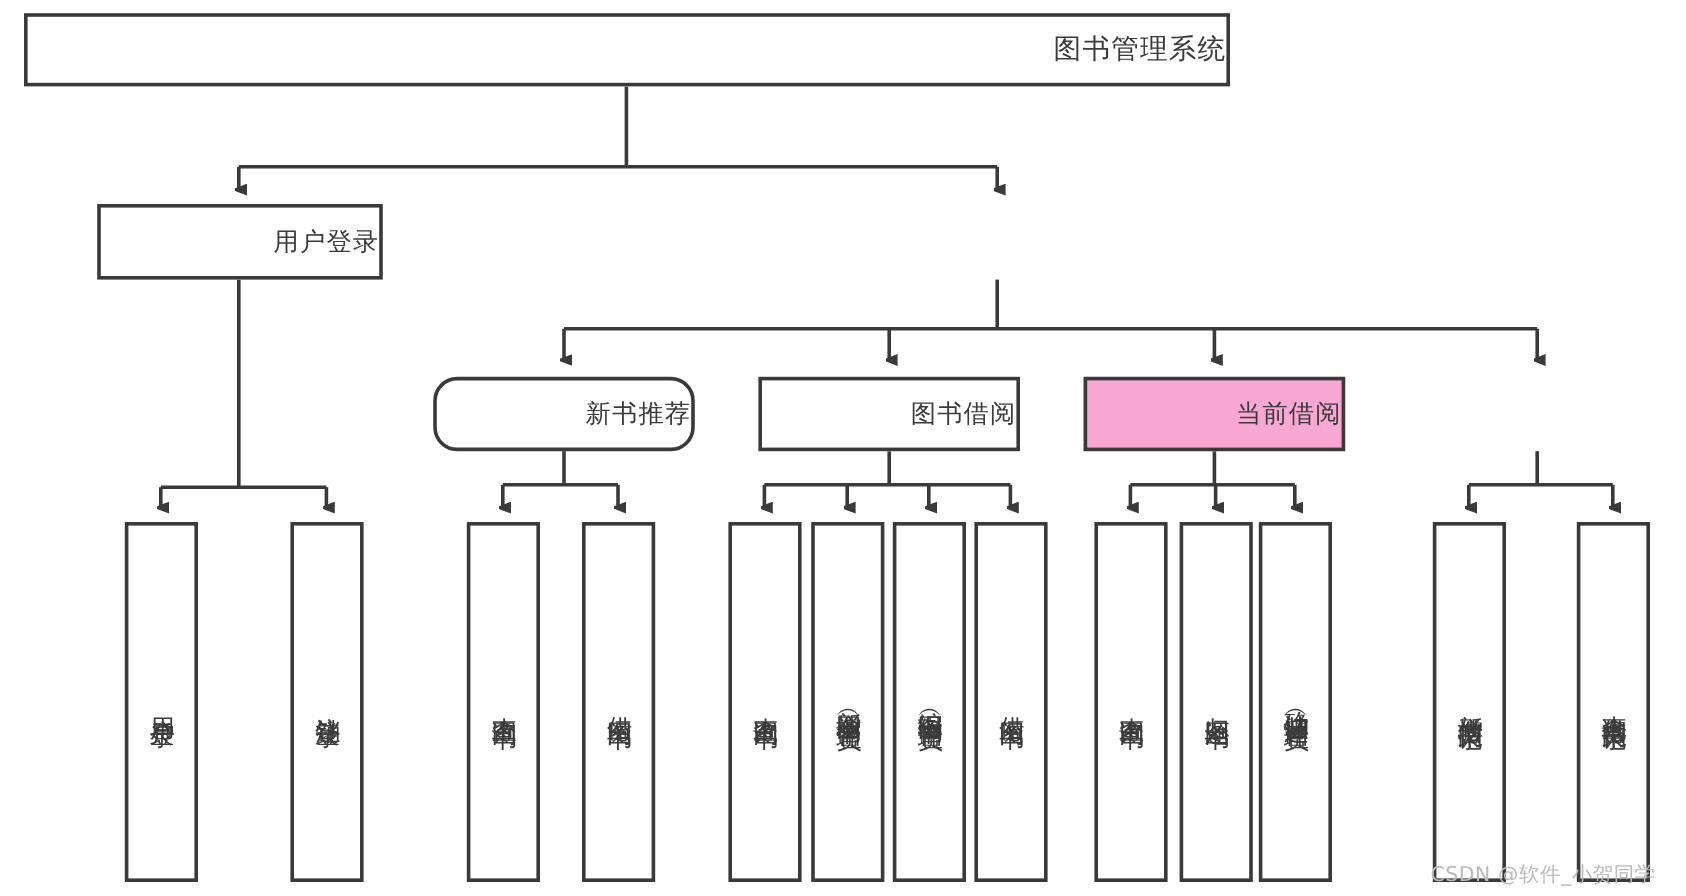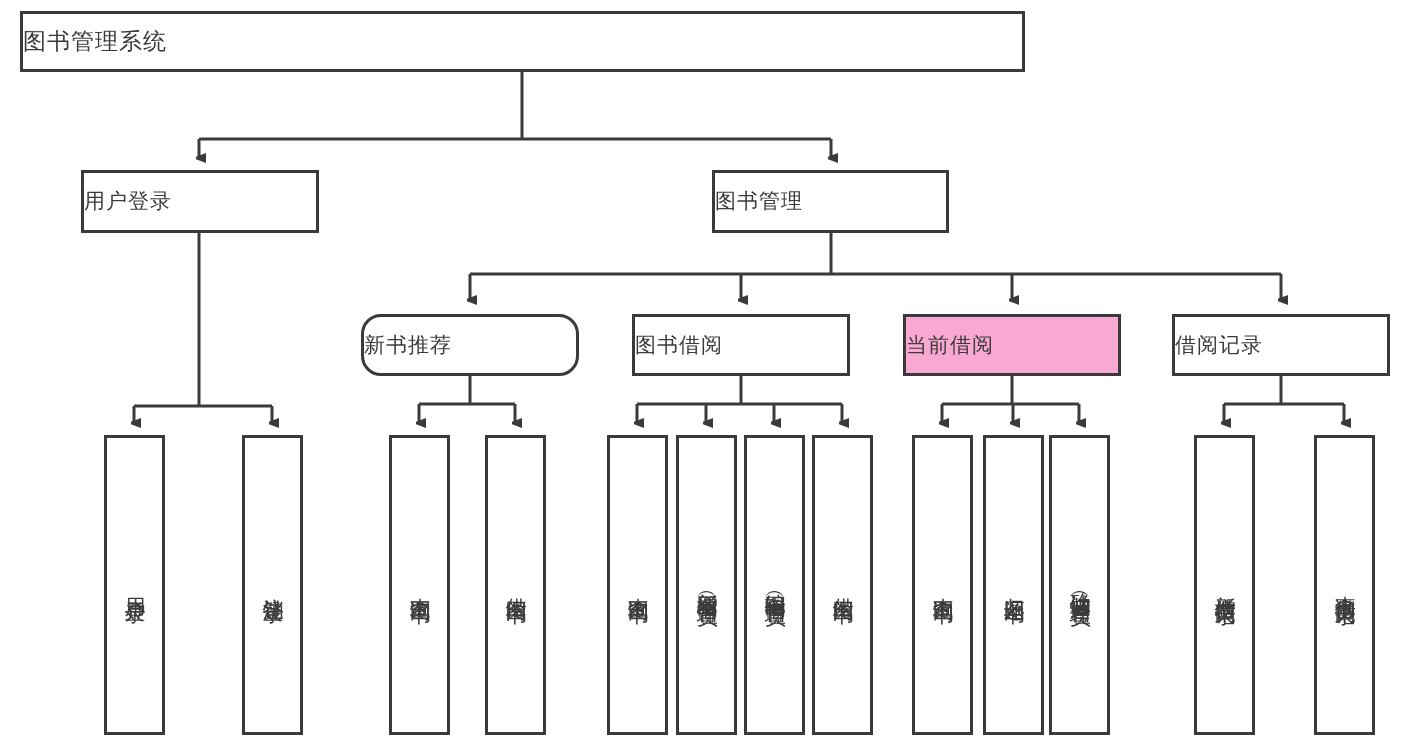--- a/index.html
+++ b/index.html
@@ -26,21 +26,21 @@
     width: 1405px;
     height: 747px;
   }
   .node {
     position: absolute;
     box-sizing: border-box;
     background: #ffffff;
     border: 3px solid #3a3a3a;
     display: flex;
     align-items: center;
-    justify-content: flex-start;
+    justify-content: flex-end;
     color: #3a3a3a;
   }
   .node-label {
     font-size: 21px;
     line-height: 1.25;
     letter-spacing: 1px;
     white-space: nowrap;
     color: #3b3b3b;
   }
   
@@ -129,35 +129,29 @@
     </g>
   </svg>
 
   <div class="node horizontal" id="root-title" style="left: 20px; top: 11px; width: 1005px; height: 61px; border-color: rgb(58, 58, 58); background: rgb(255, 255, 255);">
     <span class="node-label" style="color: rgb(59, 59, 59);">图书管理系统</span>
   </div>
 
   <div class="node horizontal" style="left: 81px; top: 170px; width: 238px; height: 63px; border-color: rgb(58, 58, 58); background: rgb(255, 255, 255);">
     <span class="node-label" style="color: rgb(59, 59, 59);">用户登录</span>
   </div>
-  <div class="node horizontal" style="left: 712px; top: 170px; width: 237px; height: 63px; border-color: rgb(58, 58, 58); background: rgb(255, 255, 255);">
-    <span class="node-label" style="color: rgb(59, 59, 59);">图书管理</span>
-  </div>
 
   <div class="node horizontal" style="left: 361px; top: 314px; width: 218px; height: 62px; border-color: rgb(58, 58, 58); background: rgb(255, 255, 255); border-radius: 20px;">
     <span class="node-label" style="color: rgb(59, 59, 59);">新书推荐</span>
   </div>
   <div class="node horizontal" style="left: 632px; top: 314px; width: 218px; height: 62px; border-color: rgb(58, 58, 58); background: rgb(255, 255, 255);">
     <span class="node-label" style="color: rgb(59, 59, 59);">图书借阅</span>
   </div>
   <div class="node horizontal" style="left: 903px; top: 314px; width: 218px; height: 62px; border-color: rgb(58, 58, 58); background: #f9a8d4;">
     <span class="node-label" style="color: rgb(59, 59, 59);">当前借阅</span>
-  </div>
-  <div class="node horizontal" style="left: 1172px; top: 314px; width: 218px; height: 62px; border-color: rgb(58, 58, 58); background: rgb(255, 255, 255);">
-    <span class="node-label" style="color: rgb(59, 59, 59);">借阅记录</span>
   </div>
 
   <div class="node vertical" style="left: 104px; top: 435px; width: 61px; height: 300px; border-color: rgb(58, 58, 58); background: rgb(255, 255, 255);">
     <span class="node-label" style="color: rgb(59, 59, 59);">用户登录</span>
   </div>
   <div class="node vertical" style="left: 242px; top: 435px; width: 61px; height: 300px; border-color: rgb(58, 58, 58); background: rgb(255, 255, 255);">
     <span class="node-label" style="color: rgb(59, 59, 59);">注销登录</span>
   </div>
   <div class="node vertical" style="left: 389px; top: 435px; width: 61px; height: 300px; border-color: rgb(58, 58, 58); background: rgb(255, 255, 255);">
     <span class="node-label" style="color: rgb(59, 59, 59);">查询图书</span>
@@ -186,14 +180,17 @@
   <div class="node vertical" style="left: 1049px; top: 435px; width: 61px; height: 300px; border-color: rgb(58, 58, 58); background: rgb(255, 255, 255);">
     <span class="node-label" style="color: rgb(59, 59, 59);">确认归还（管理员）</span>
   </div>
   <div class="node vertical" style="left: 1194px; top: 435px; width: 61px; height: 300px; border-color: rgb(58, 58, 58); background: rgb(255, 255, 255);">
     <span class="node-label" style="color: rgb(59, 59, 59);">新增借阅记录</span>
   </div>
   <div class="node vertical" style="left: 1314px; top: 435px; width: 61px; height: 300px; border-color: rgb(58, 58, 58); background: rgb(255, 255, 255);">
     <span class="node-label" style="color: rgb(59, 59, 59);">查询借阅记录</span>
   </div>
 
+  <div class="watermark" style="left: 1192px; top: 717px;">
+    <span>CSDN @软件_小贺同学</span>
+  </div>
 
 </div>
 
 </body></html>

